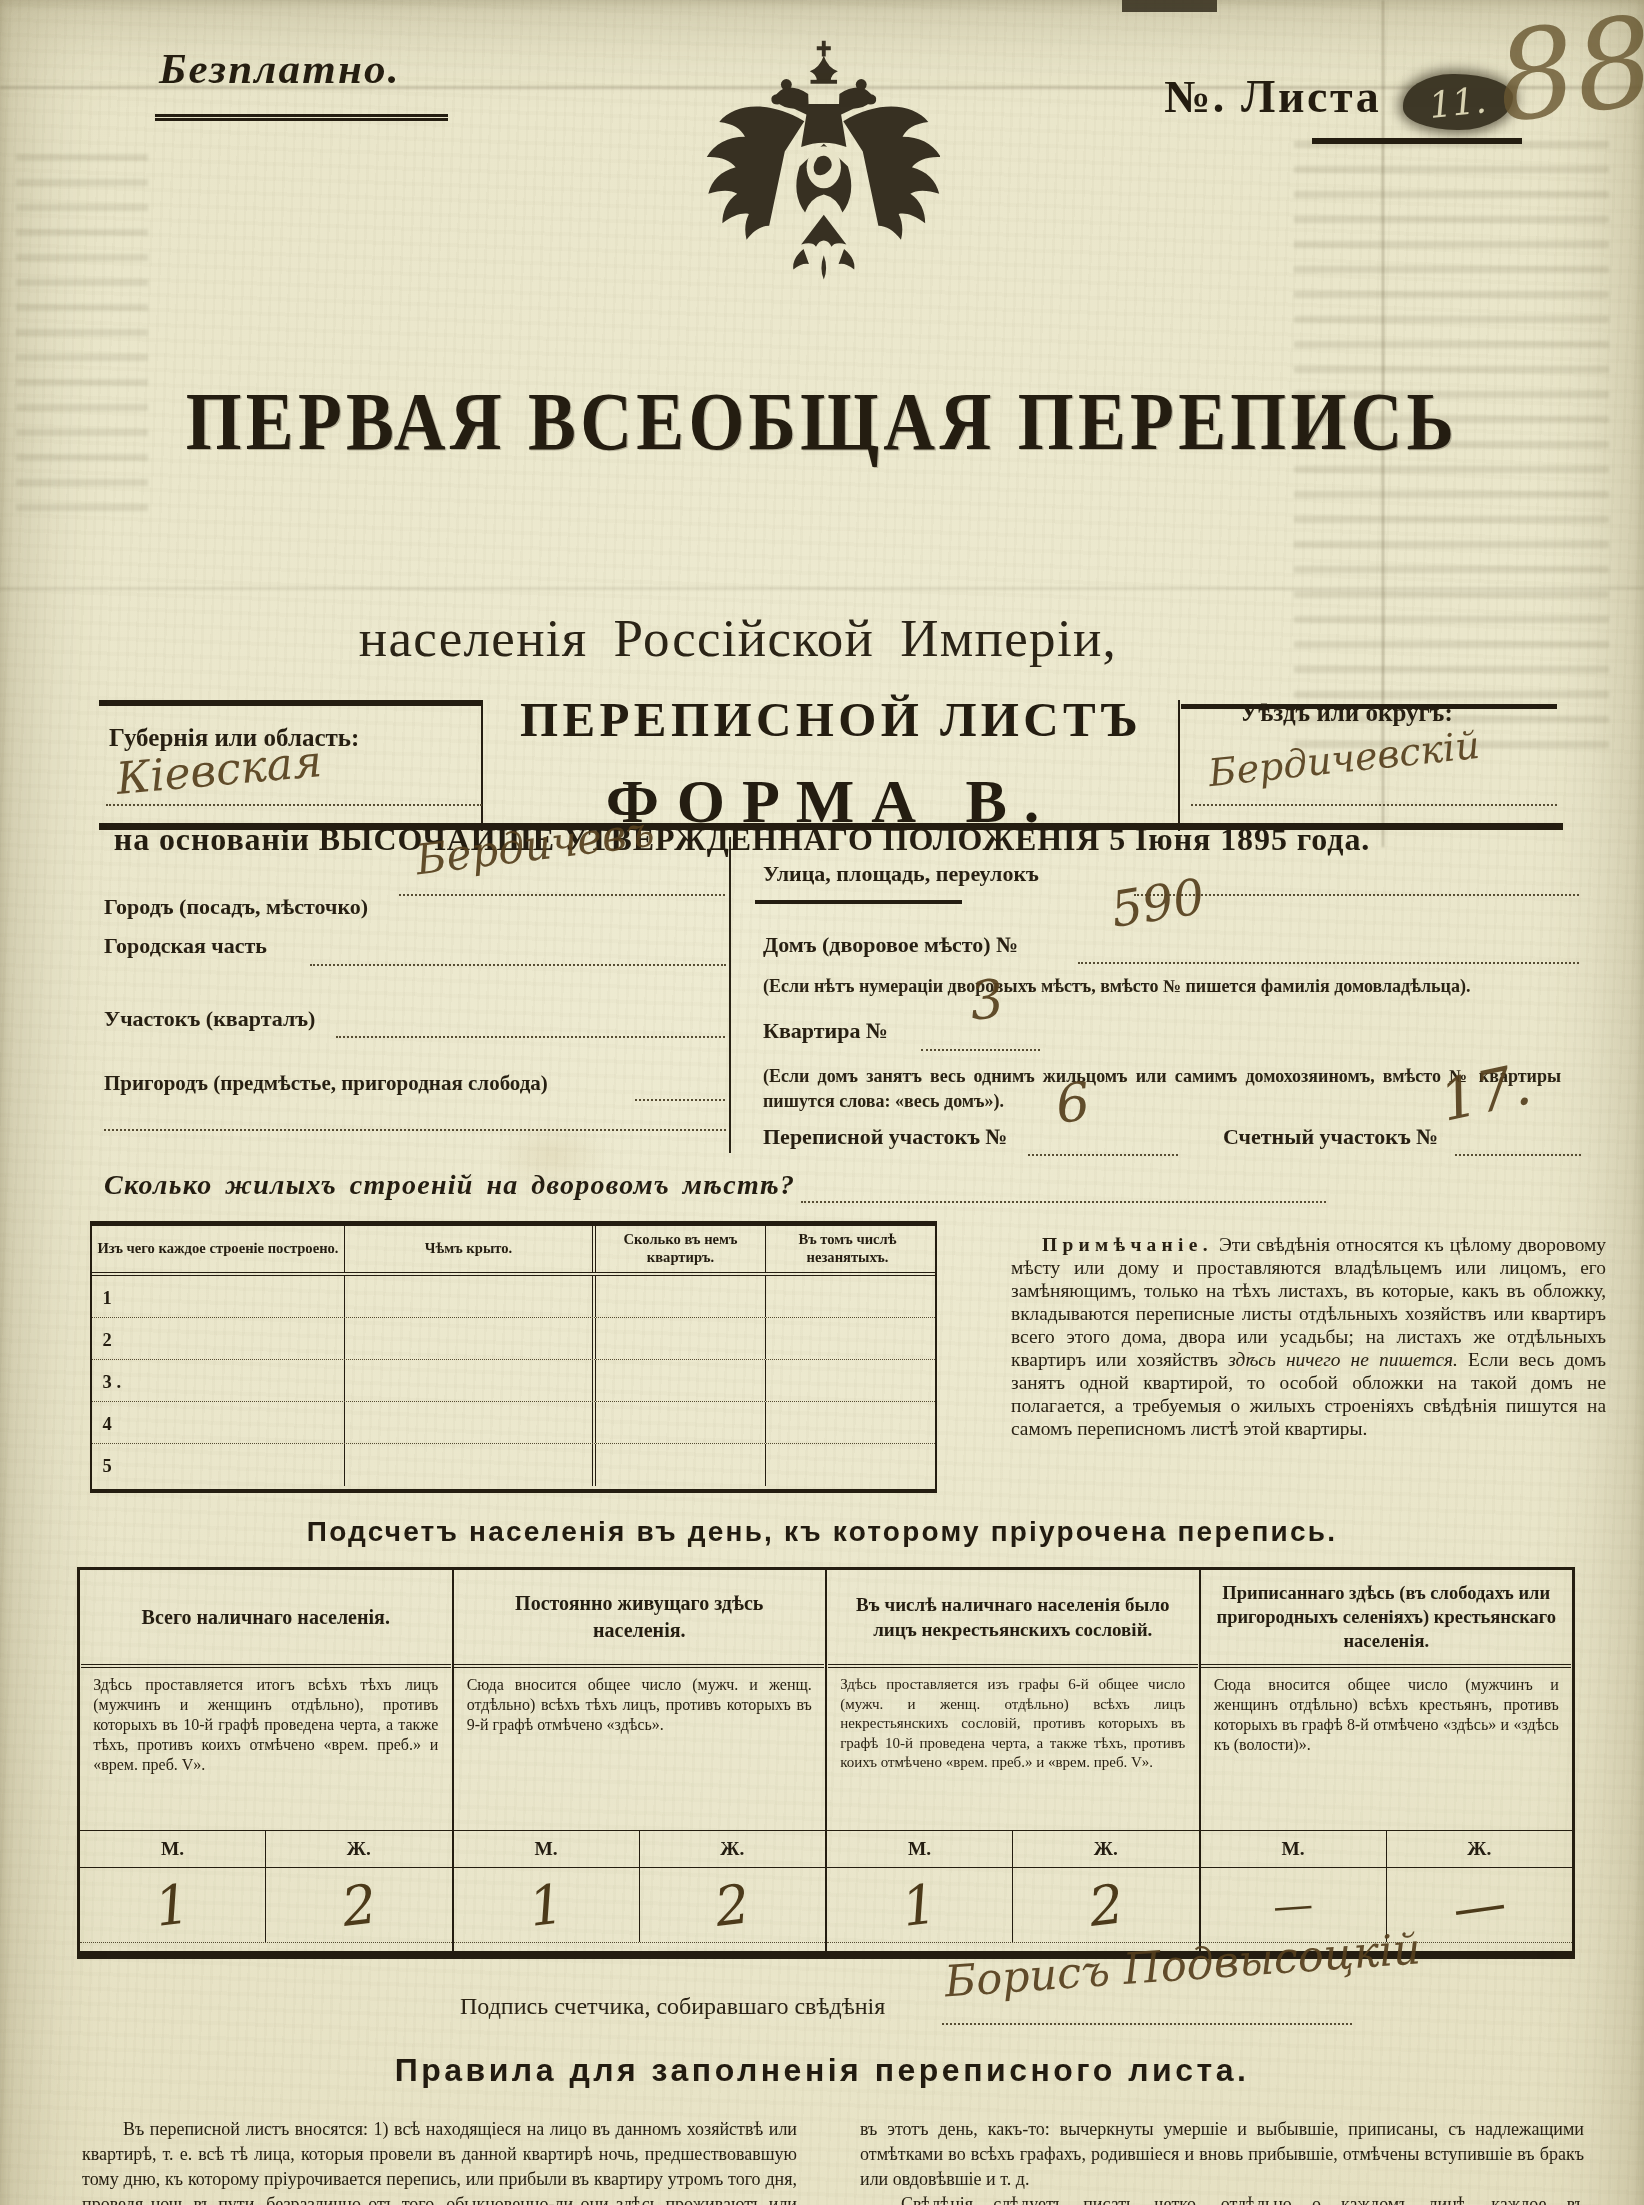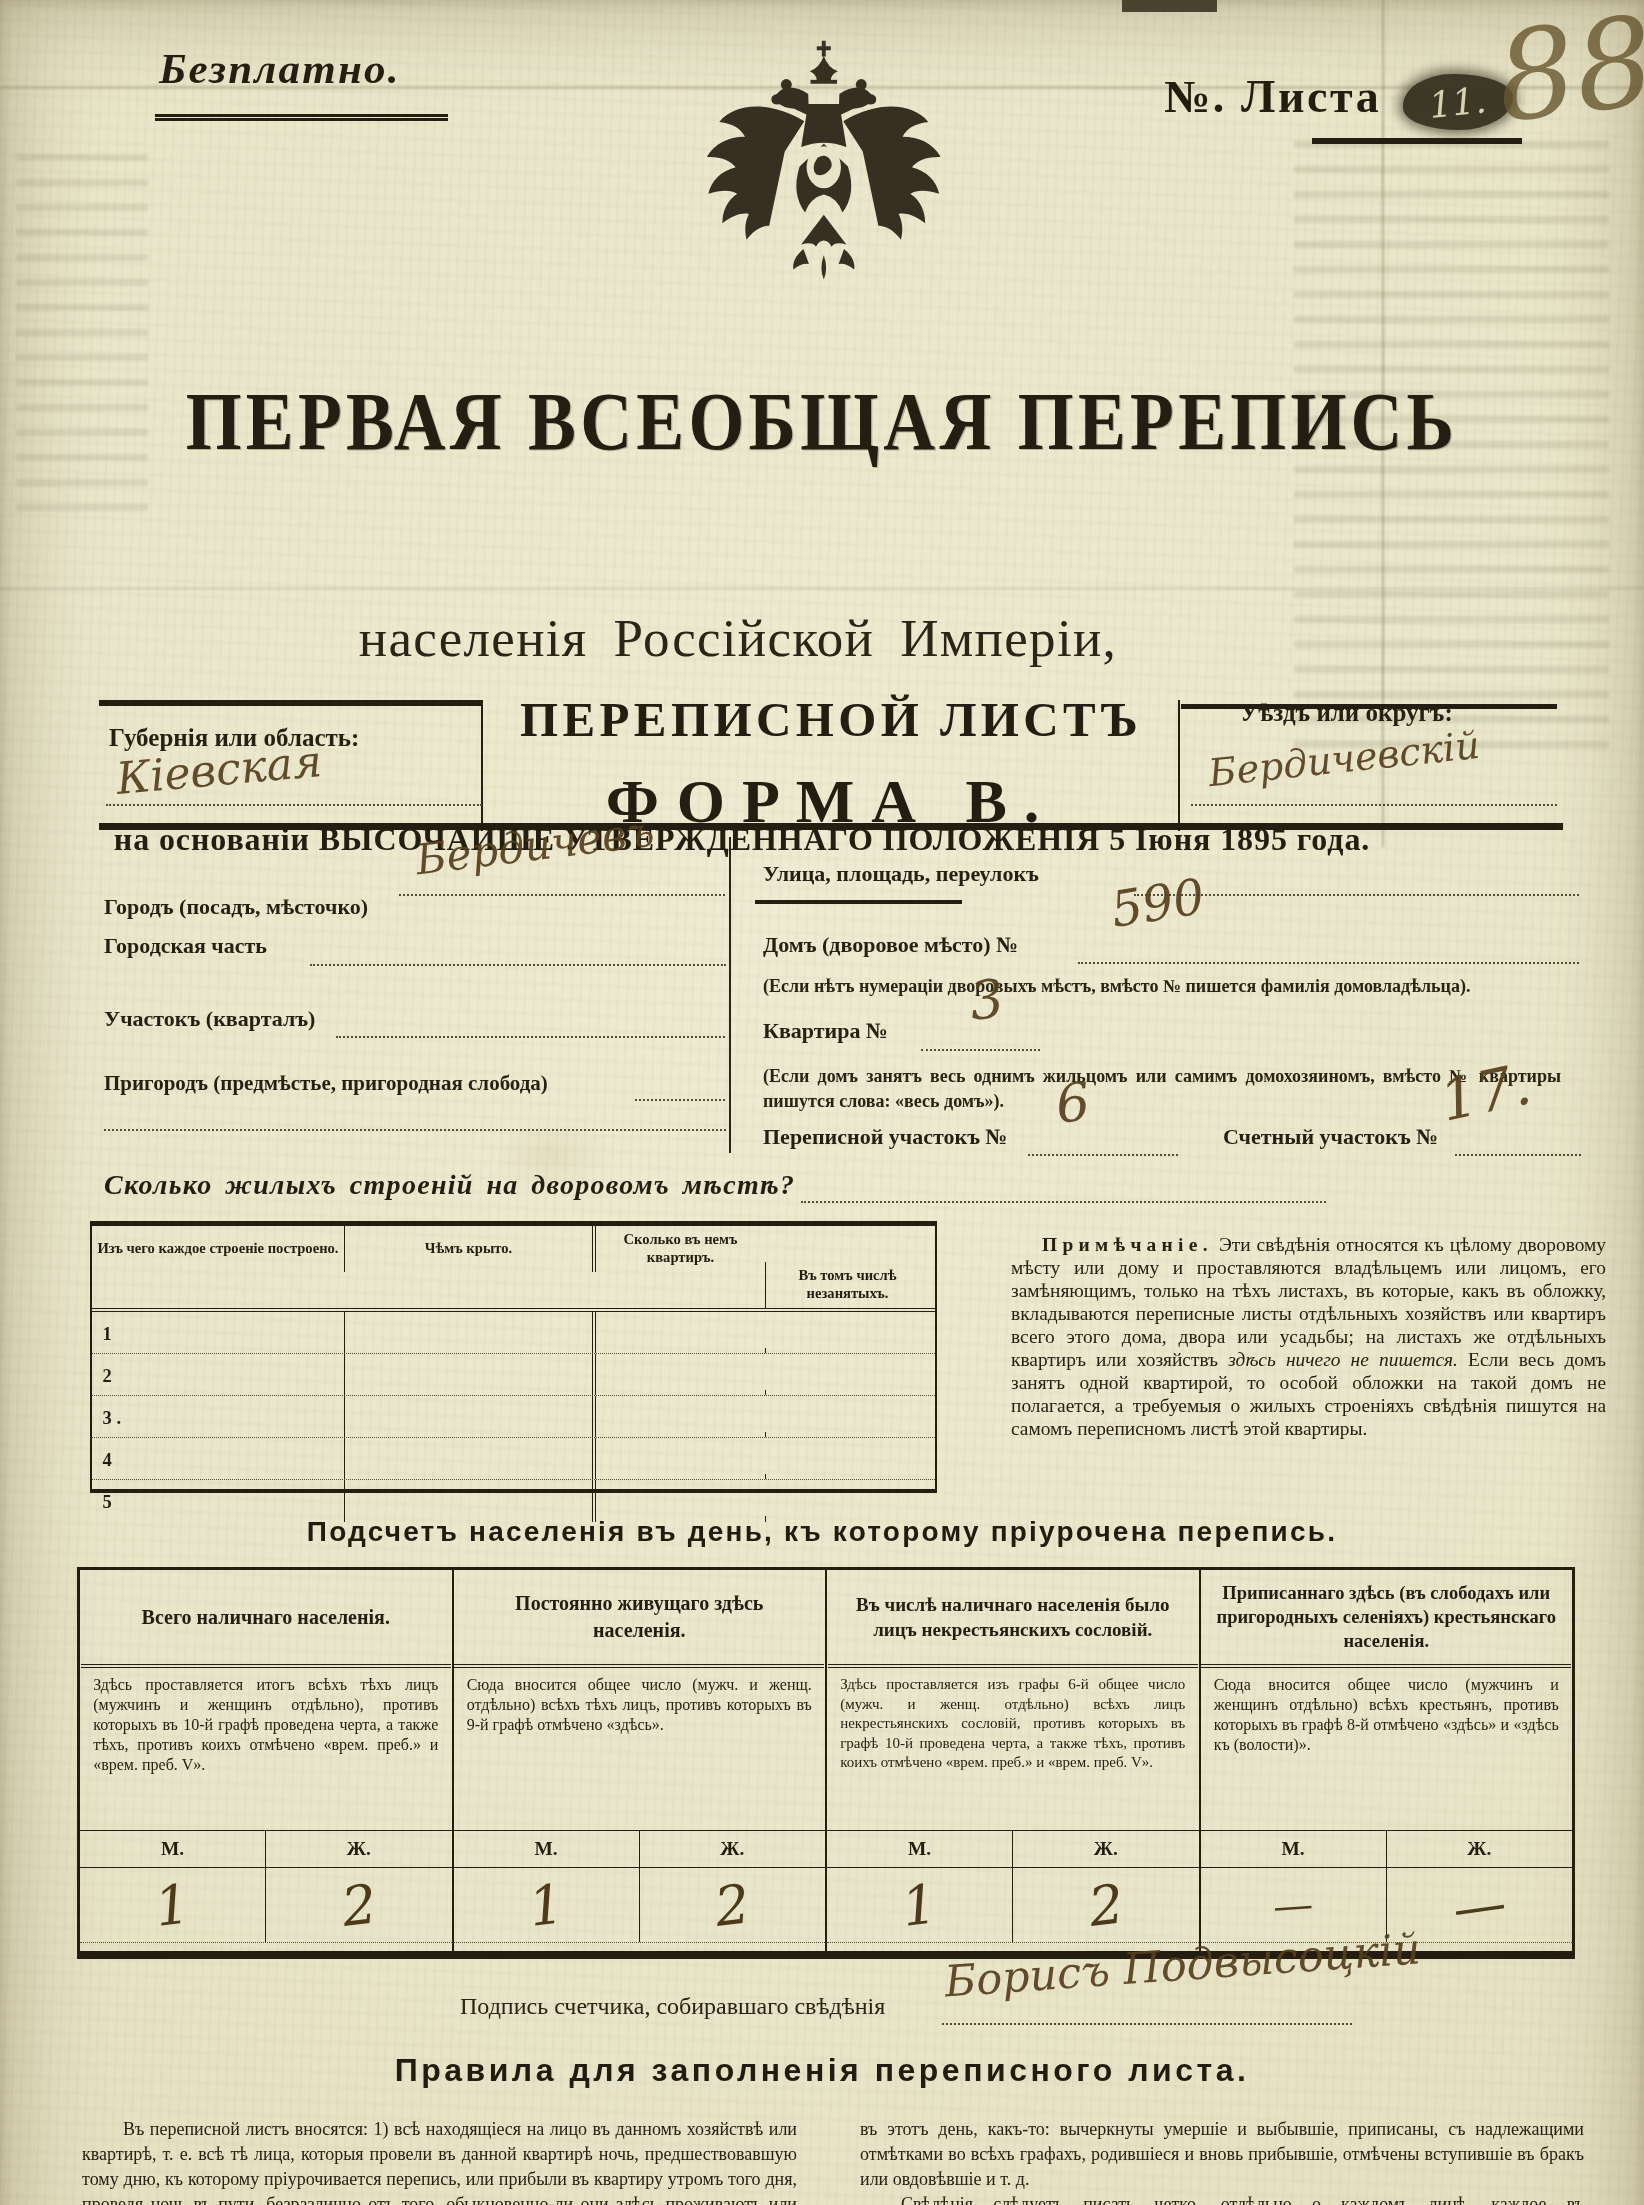--- a/index.html
+++ b/index.html
@@ -31,21 +31,21 @@
   .stain{position:absolute;border-radius:50%;background:radial-gradient(closest-side, rgba(150,118,52,.16), rgba(150,118,52,0));}
   .just{text-align:justify;}
   .rules-p{margin:0;text-indent:41px;}
   .rules-col{font-size:18px;line-height:25px;color:#272013;text-align:justify;}
   
   #btable{border:2.2px solid #241d11;border-top:5.7px solid #241d11;border-bottom:4.9px solid #241d11;}
   .bt-row{display:flex;box-sizing:border-box;}
   .bt-c1{width:252px;box-sizing:border-box;}
   .bt-c2{width:248px;box-sizing:border-box;border-left:1.8px solid #241d11;}
   .bt-c3{width:173px;box-sizing:border-box;border-left:4px double #241d11;}
-  .bt-c4{width:164px;box-sizing:border-box;border-left:1.8px solid #241d11;margin-top:36px;}
+  .bt-c4{width:164px;box-sizing:border-box;border-left:1.8px solid #241d11;}
   .bt-head{height:46px;font-size:14.6px;line-height:17.6px;font-weight:bold;text-align:center;
     display:flex;align-items:center;justify-content:center;padding:0 4.4px;}
   .bt-rule{height:4px;border-top:1.3px solid #241d11;border-bottom:1.3px solid #241d11;box-sizing:border-box;}
   .bt-datarow{height:42px;border-bottom:1.8px dotted #564c33;}
   .bt-num{font-size:18.5px;font-weight:bold;padding:11.5px 0 0 10.6px;}
   
   #stable{border:3.1px solid #241d11;border-bottom:8.4px solid #241d11;display:flex;box-sizing:border-box;background:rgba(255,255,255,.03);}
   .sgroup{flex:1;display:flex;flex-direction:column;box-sizing:border-box;}
   .sgroup + .sgroup{border-left:2.6px solid #241d11;}
   .sg-title{height:94px;display:flex;align-items:center;justify-content:center;text-align:center;

